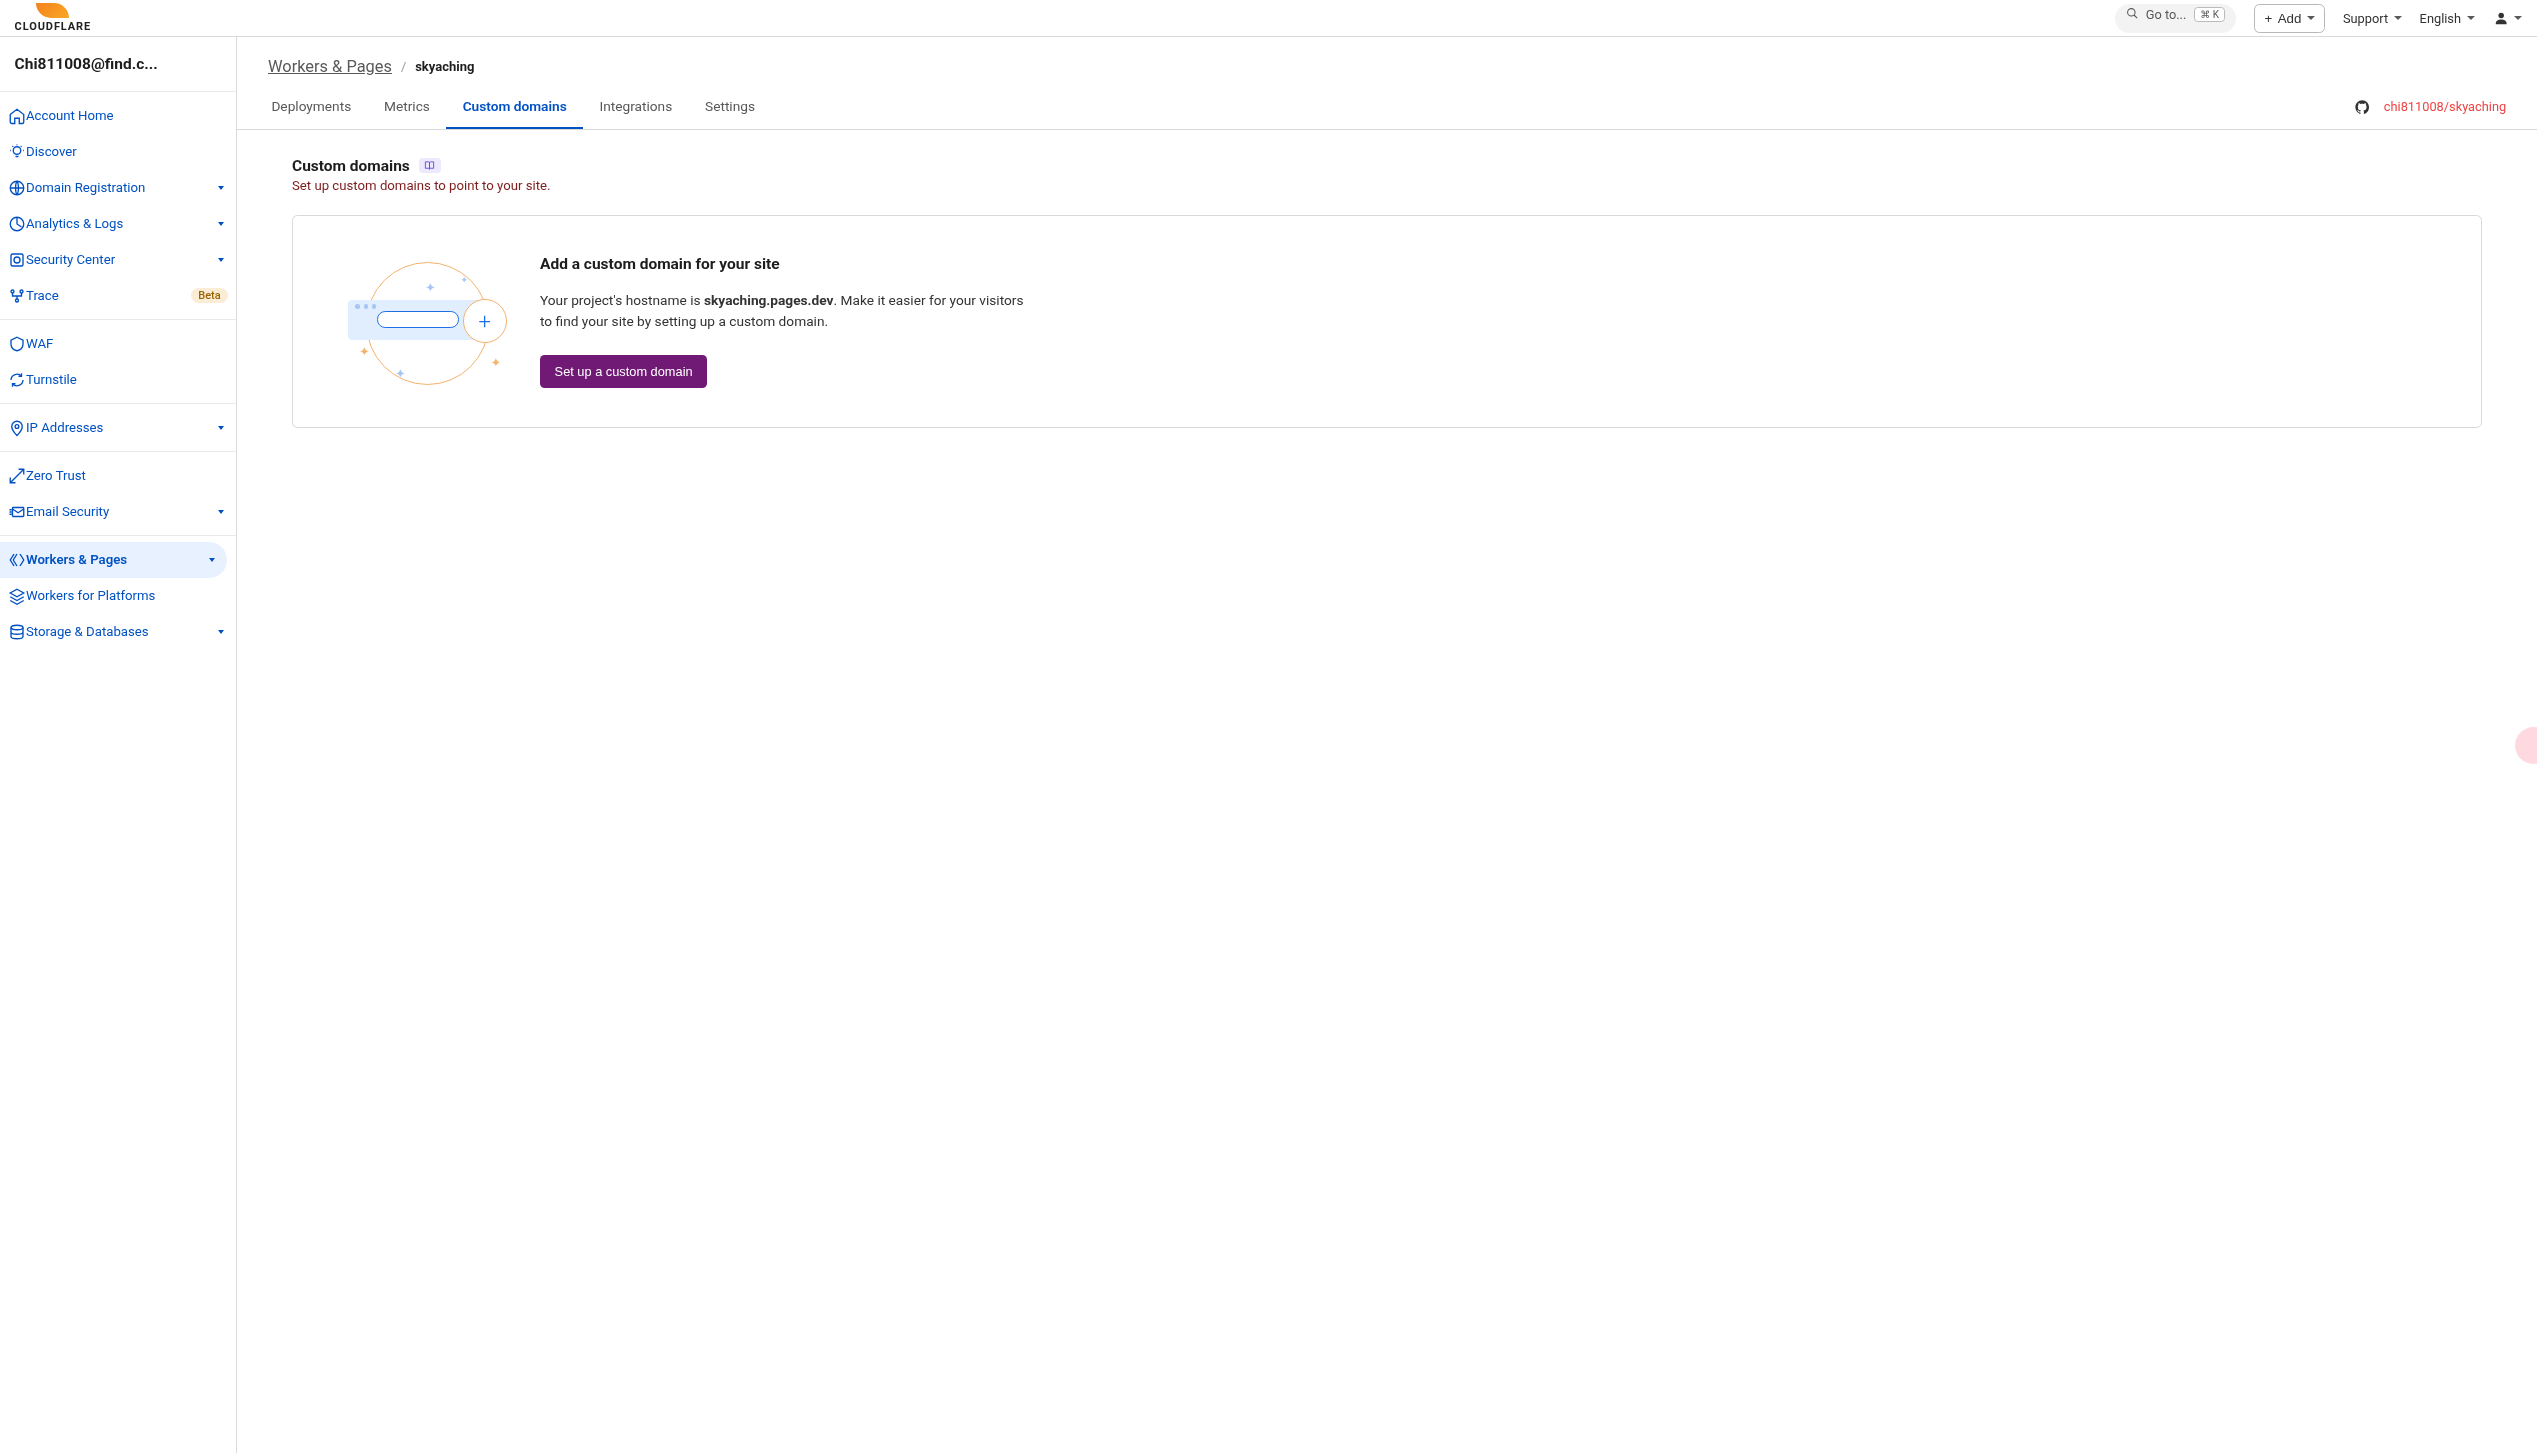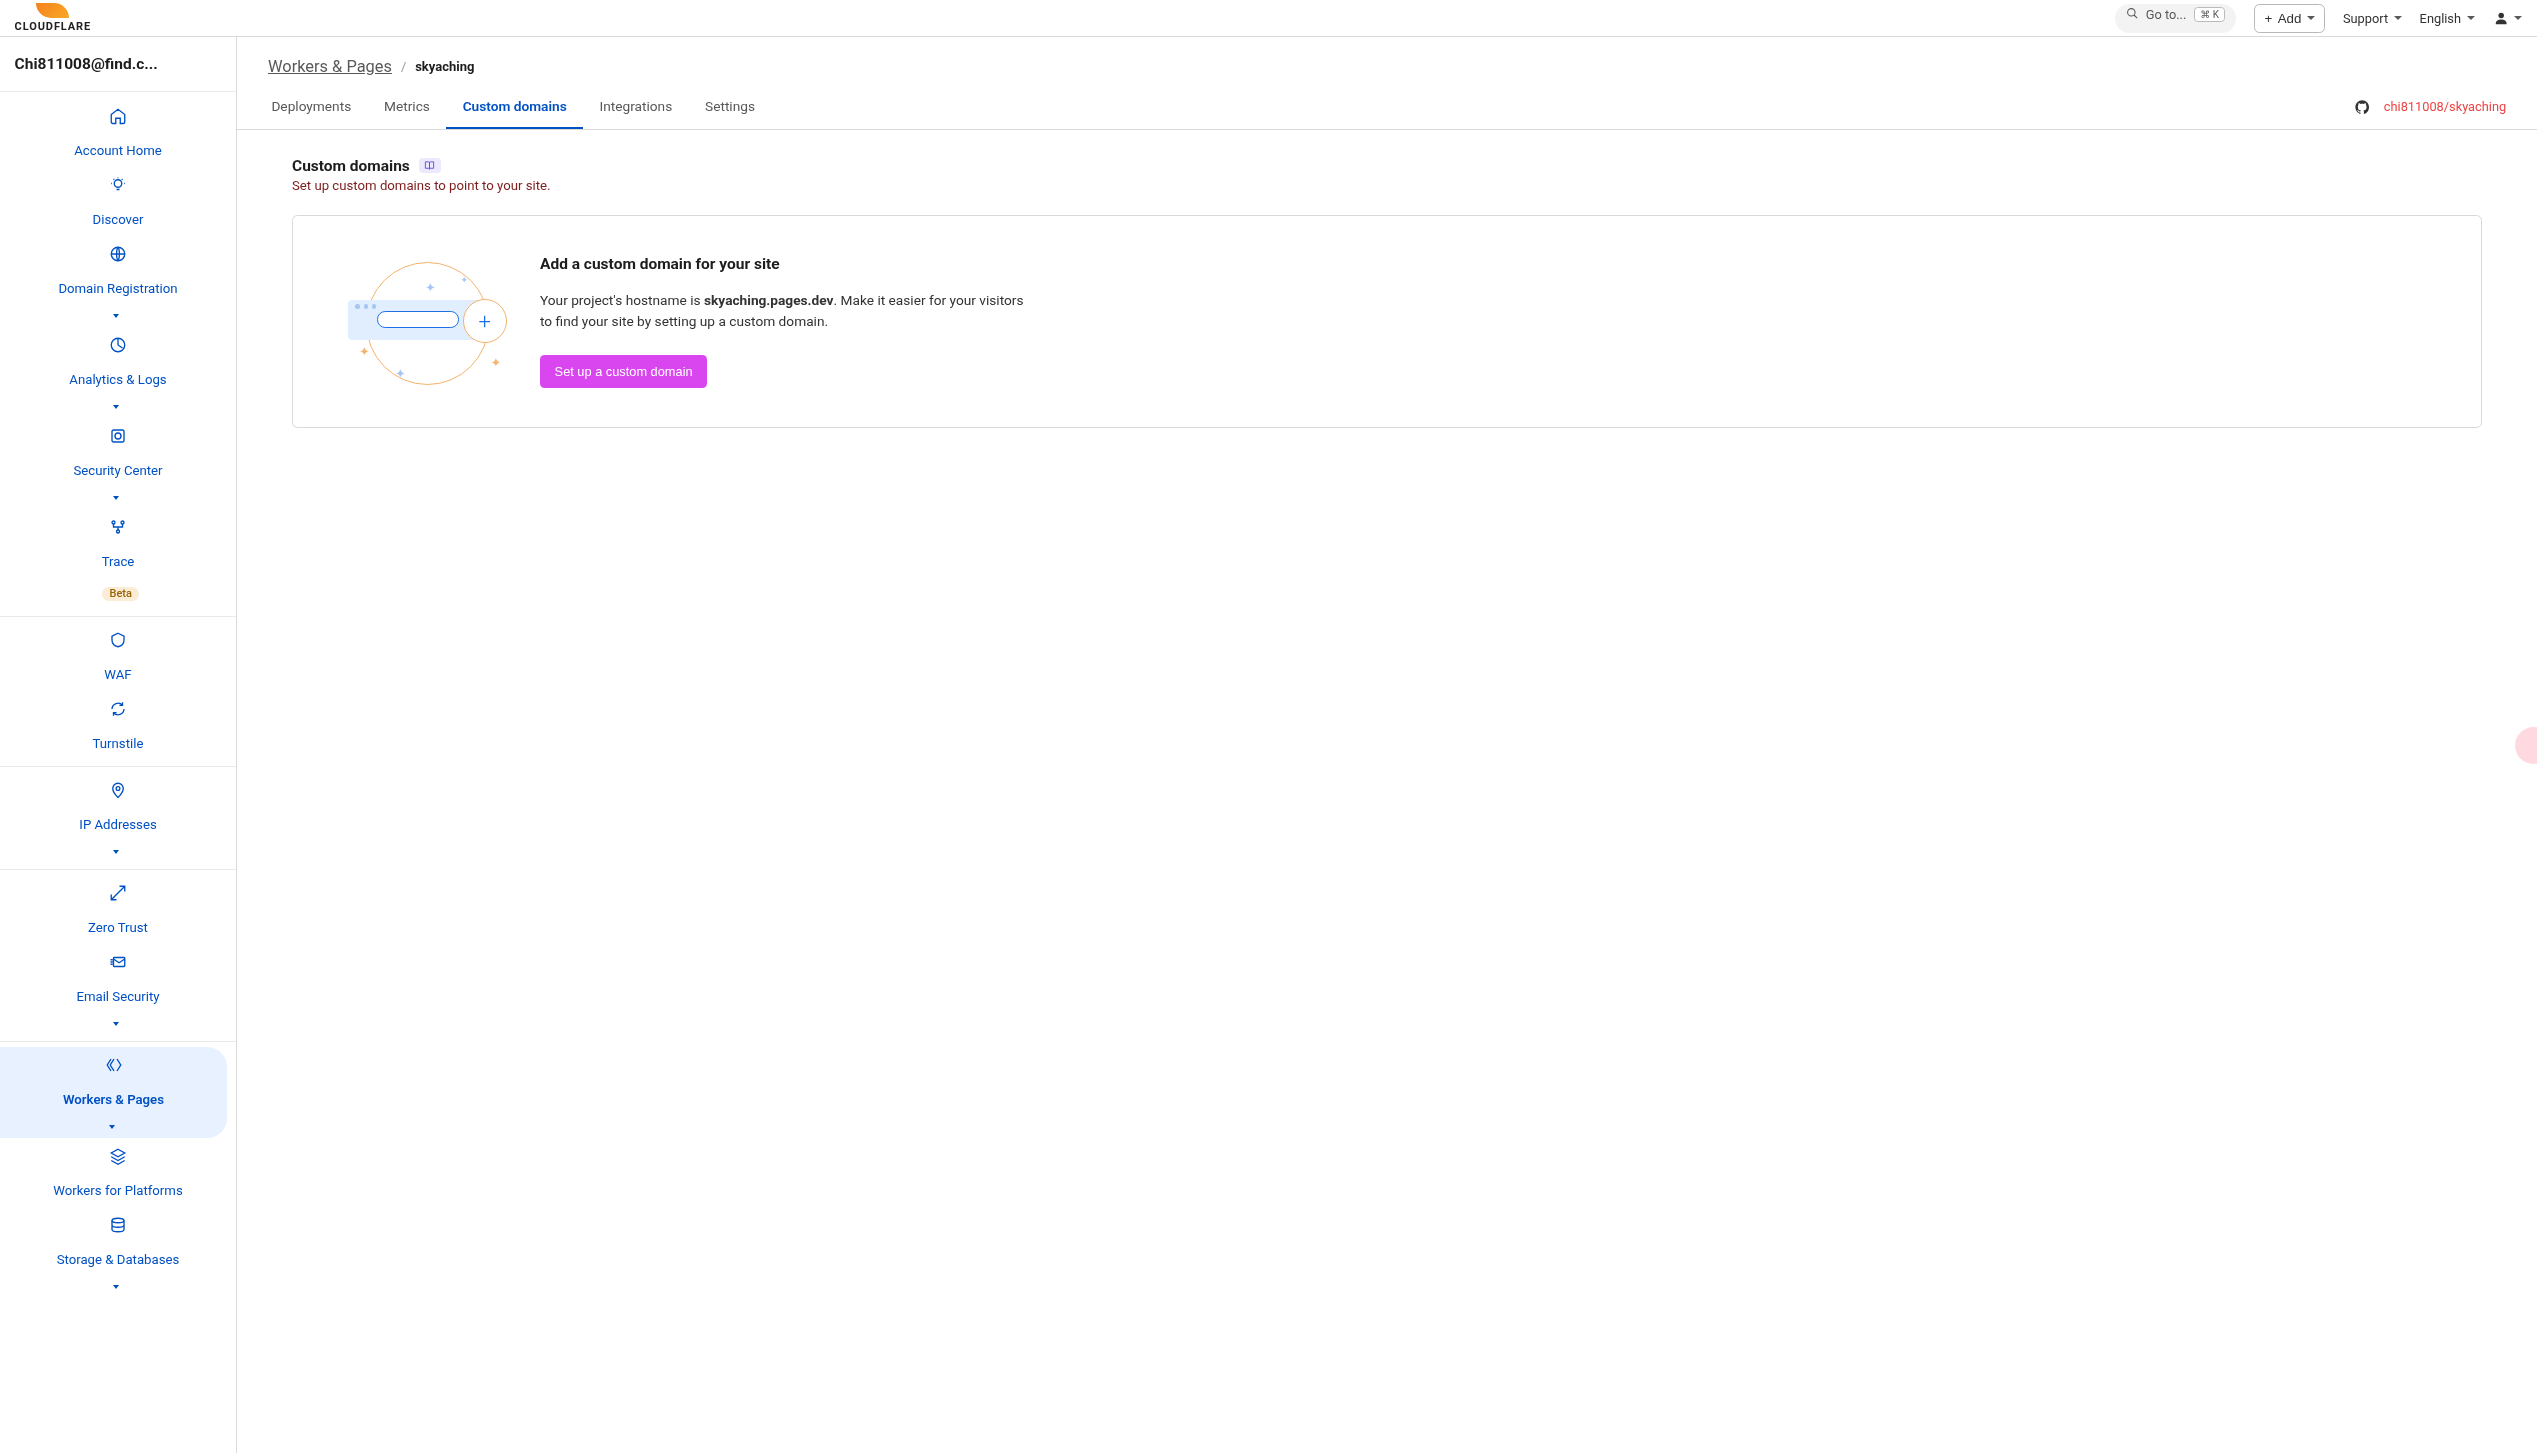--- a/index.html
+++ b/index.html
@@ -18,21 +18,21 @@
     .top-link { display: flex; align-items: center; gap: 5.5px; color: #333; cursor: pointer; }
     .caret-down { width: 0; height: 0; border-left: 4.6px solid transparent; border-right: 4.6px solid transparent; border-top: 4.6px solid #595959; }
     .user-icon { width: 16.4px; height: 16.4px; }
     
     .layout { display: flex; height: calc(100vh - 37px); }
     .sidebar { width: 237px; border-right: 0.9px solid #d9d9d9; overflow-y: auto; }
     .account-header { padding: 18px 14.6px; border-bottom: 0.9px solid #eaeaea; }
     .account-header h3 { font-size: 15.5px; font-weight: 700; overflow: hidden; text-overflow: ellipsis; white-space: nowrap; }
     .nav-section { padding: 5.5px 0; }
     .nav-section + .nav-section { border-top: 0.9px solid #eaeaea; }
-    .nav-item { display: flex; align-items: center; padding: 9px 8px; color: #0051c3; cursor: pointer; gap: 18px; position: relative; font-size: 13.2px; flex-direction: column; }
+    .nav-item { display: flex; align-items: center; padding: 9px 8px; color: #0051c3; cursor: pointer; gap: 0; position: relative; font-size: 13.2px; }
     .nav-item.active { background: #e8f1ff; font-weight: 600; border-radius: 0 20px 20px 0; margin-right: 9px; }
     .nav-icon { width: 18px; height: 18px; flex-shrink: 0; display: flex; align-items: center; justify-content: center; }
     .nav-label { flex: 1; }
     .nav-caret { width: 0; height: 0; border-left: 3.7px solid transparent; border-right: 3.7px solid transparent; border-top: 4.6px solid #0051c3; margin-right: 3.7px; }
     .badge { background: #fbecd6; color: #9a6200; border-radius: 9px; padding: 0.9px 7.3px; font-size: 11px; font-weight: 500; margin-left: 5.5px; }
     
     .main { flex: 1; overflow-y: auto; }
     .breadcrumb-row { display: flex; align-items: center; gap: 9px; padding: 20px 31px 9px 31px; }
     .tab-row { display: flex; align-items: center; padding: 0 18px; border-bottom: 0.9px solid #d9d9d9; justify-content: space-between; }
     .tabs { display: flex; }
@@ -57,21 +57,21 @@
     .spark { position: absolute; color: #f4b26d; font-size: 12.8px; }
     .spark.s1 { left: 77px; top: 27px; color: #a7c5f2; }
     .spark.s2 { left: 11px; top: 91px; }
     .spark.s3 { right: 1.8px; top: 102px; }
     .spark.s4 { right: 35px; top: 22px; color: #a7c5f2; font-size: 9px; }
     .spark.s5 { left: 47px; bottom: 9px; color: #a7c5f2; }
     
     .card-body h2 { font-size: 15.5px; font-weight: 700; margin-bottom: 16.4px; }
     .card-body p { color: #333; font-size: 13.7px; line-height: 1.6; max-width: 493px; }
     .hostname { font-weight: 700; }
-    .primary-btn { background: #d946ef; color: #fff; border: none; border-radius: 4.6px; padding: 9px 14.6px; font-size: 12.8px; margin-top: 22px; cursor: pointer; }
+    .primary-btn { background: #701a75; color: #fff; border: none; border-radius: 4.6px; padding: 9px 14.6px; font-size: 12.8px; margin-top: 22px; cursor: pointer; }
     
     .bc-light { color: #595959; font-size: 16.4px; }
     .bc-sep { color: #999; }
     .bc-current { font-weight: 700; font-size: 13px; }
     
     .scroll-fab { position: fixed; right: -14.6px; top: 50%; width: 37px; height: 37px; background: #ffc0cb; border-radius: 50%; opacity: 0.6; }
     
     svg { display: block; }
   </style>
 </head>

